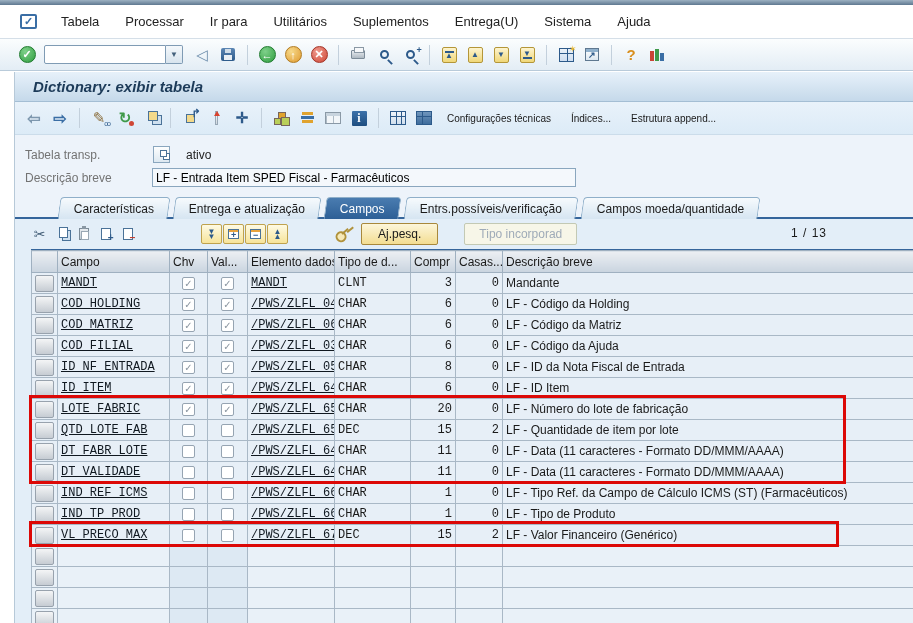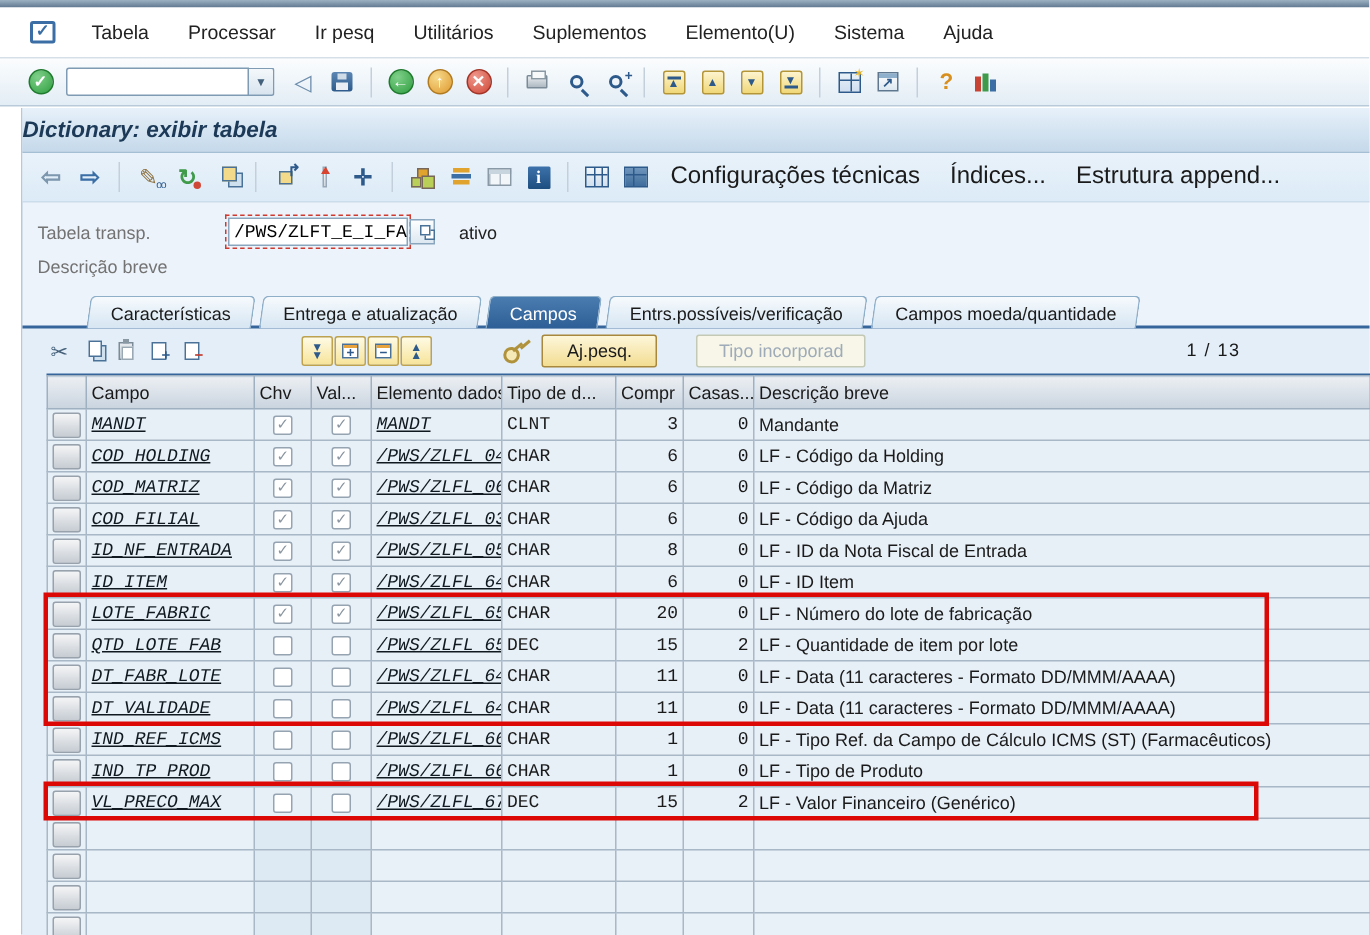--- a/index.html
+++ b/index.html
@@ -56,21 +56,21 @@
   .layoutbars { width:14px; height:12px; background:
     linear-gradient(#c94335,#c94335) 0 2px/4px 10px no-repeat,
     linear-gradient(#3f9a4a,#3f9a4a) 5px 0/4px 12px no-repeat,
     linear-gradient(#3a6ea5,#3a6ea5) 10px 4px/4px 8px no-repeat; }
 
   
   .panel { position:absolute; left:14px; top:72px; width:899px; height:551px;
     border-left:1px solid #b7c9d8; background:#edf3fa; }
 
   .titlebar { height:30px; background:linear-gradient(#e7f1fa,#c5d9ea);
-    border-bottom:1px solid #a4bed4; display:flex; align-items:center; }
+    border-bottom:1px solid #a4bed4; display:flex; align-items:center; padding-left:18px; }
   .titlebar span { font-size:15px; font-weight:bold; font-style:italic; color:#1c3a58; }
 
   .app-toolbar { height:33px; background:linear-gradient(#e9f2fa,#dcebf7);
     border-bottom:1px solid #cbdcea; display:flex; align-items:center; padding-left:6px; }
   .ati { width:24px; height:22px; display:flex; align-items:center; justify-content:center; margin:0 1px; position:relative; }
   .arrow-g { color:#7d97ae; font-size:16px; font-weight:bold; }
   .arrow-b { color:#3a6ea5; font-size:16px; font-weight:bold; }
   .i-pencil { color:#8a6d3b; font-size:15px; }
   .i-pencil:after { content:"oo"; position:absolute; font-size:7px; color:#2d5a8a; bottom:2px; right:1px; letter-spacing:-1px; }
   .i-refresh { color:#3f9a4a; font-size:15px; font-weight:bold; }
@@ -99,21 +99,21 @@
     font-family:"Liberation Serif",serif; font-weight:bold; font-size:12px; display:flex; align-items:center; justify-content:center; border-radius:1px; }
   .gridti { width:16px; height:14px; border:1px solid #2d5a8a; background:
     linear-gradient(#2d5a8a,#2d5a8a) 0 4px/100% 1px no-repeat,
     linear-gradient(#2d5a8a,#2d5a8a) 5px 0/1px 100% no-repeat,
     linear-gradient(#2d5a8a,#2d5a8a) 10px 0/1px 100% no-repeat,
     linear-gradient(#f0f5fa,#d2e0ee); }
   .gridti.dark { background:
     linear-gradient(#2d5a8a,#2d5a8a) 0 4px/100% 1px no-repeat,
     linear-gradient(#2d5a8a,#2d5a8a) 5px 0/1px 100% no-repeat,
     linear-gradient(#6f95bc,#3f6d9c); }
-  .app-txt-btn { margin:0 10px; color:#1a1a1a; font-size:16px; white-space:nowrap; }
+  .app-txt-btn { margin:0 10px; color:#1a1a1a; font-size:10px; white-space:nowrap; }
 
   
   .formarea { padding:8px 0 4px 4px; }
   .form-row { display:flex; align-items:center; height:23px; }
   .form-label { width:133px; padding-left:6px; color:#737373; }
   .inp { height:19px; border:1px solid #8aa6be; background:#fff; display:flex; align-items:center;
     padding:0 3px; font-family:"Liberation Mono",monospace; font-size:12px; color:#000; }
   .inp.focused { outline:1px dashed #cf3a30; outline-offset:1px; width:120px; }
   .inp.readonly { background:#f4f8fc; width:424px; font-family:"Liberation Sans",sans-serif; }
   .matchcode { width:17px; height:17px; margin-left:1px; border:1px solid #8aa6be;
@@ -163,21 +163,21 @@
   
   .gridwrap { position:relative; margin-left:16px; border-top:1px solid #35659b; width:883px; }
   table.grid { border-collapse:collapse; table-layout:fixed; width:883px; }
   table.grid th { height:22px; background:linear-gradient(#eceff3,#c9d4df); border:1px solid #9fb0c0;
     font-weight:normal; text-align:left; padding:0 3px; white-space:nowrap; overflow:hidden; }
   table.grid td { height:21px; background:#e7eff7; border:1px solid #a9b8c6; padding:0 3px;
     white-space:nowrap; overflow:hidden; }
   td.selcell { background:#dfe8f1; padding:1px; }
   .selbtn { width:100%; height:17px; background:linear-gradient(#f4f5f6,#c6ccd3); border:1px solid #98a2ad; border-radius:2px; }
   td.mono, .mono { font-family:"Liberation Mono",monospace; font-size:12px; }
-  .fldlink { text-decoration:underline; color:#101820;font-style:italic; }
+  .fldlink { text-decoration:underline; color:#101820; }
   td.num { text-align:right; }
   .cb { width:13px; height:13px; margin:0 auto; background:#fff; border:1px solid #96a4b2; border-radius:2px;
     display:flex; align-items:center; justify-content:center; color:#8a95a0; font-size:10px; }
   .cb.checked:after { content:"✓"; }
   tr.empty-row td { background:#e9f1f8; }
   tr.empty-row td.cbcol { background:#dde9f3; }
   .hbox { position:absolute; border:3px solid #dc0806; pointer-events:none; }
   .hbox1 { left:-2px; top:145px; width:817px; height:89px; }
   .hbox2 { left:-2px; top:271px; width:810px; height:26px; }
 </style>
@@ -186,27 +186,27 @@
 
 <div class="win-strip"></div>
 
 <div class="menubar">
   <div class="sysmenu">✓</div>
 
     <div class="menu-item">Tabela</div>
 
     <div class="menu-item">Processar</div>
 
-    <div class="menu-item">Ir pesq</div>
+    <div class="menu-item">Ir para</div>
 
     <div class="menu-item">Utilitários</div>
 
     <div class="menu-item">Suplementos</div>
 
-    <div class="menu-item">Elemento(U)</div>
+    <div class="menu-item">Entrega(U)</div>
 
     <div class="menu-item">Sistema</div>
 
     <div class="menu-item">Ajuda</div>
 
 </div>
 
 <div class="toolbar">
   <div class="tbi">
       <span class="circ c-green">✓</span>
@@ -332,28 +332,28 @@
 
       <div class="app-txt-btn">Índices...</div>
 
       <div class="app-txt-btn">Estrutura append...</div>
 
   </div>
 
   <div class="formarea">
     <div class="form-row">
       <div class="form-label">Tabela transp.</div>
-      <div class="inp focused mono">/PWS/ZLFT_E_I_FA</div>
       <div class="matchcode">
           <span class="mcsq"></span>
         </div>
       <div class="status-txt">ativo</div>
     </div>
     <div class="form-row">
       <div class="form-label">Descrição breve</div>
+      <div class="inp readonly">LF - Entrada Item SPED Fiscal - Farmacêuticos</div>
     </div>
   </div>
 
   <div class="tabstrip">
 
       <div class="tab">
         <span>Características</span>
       </div>
 
       <div class="tab">

